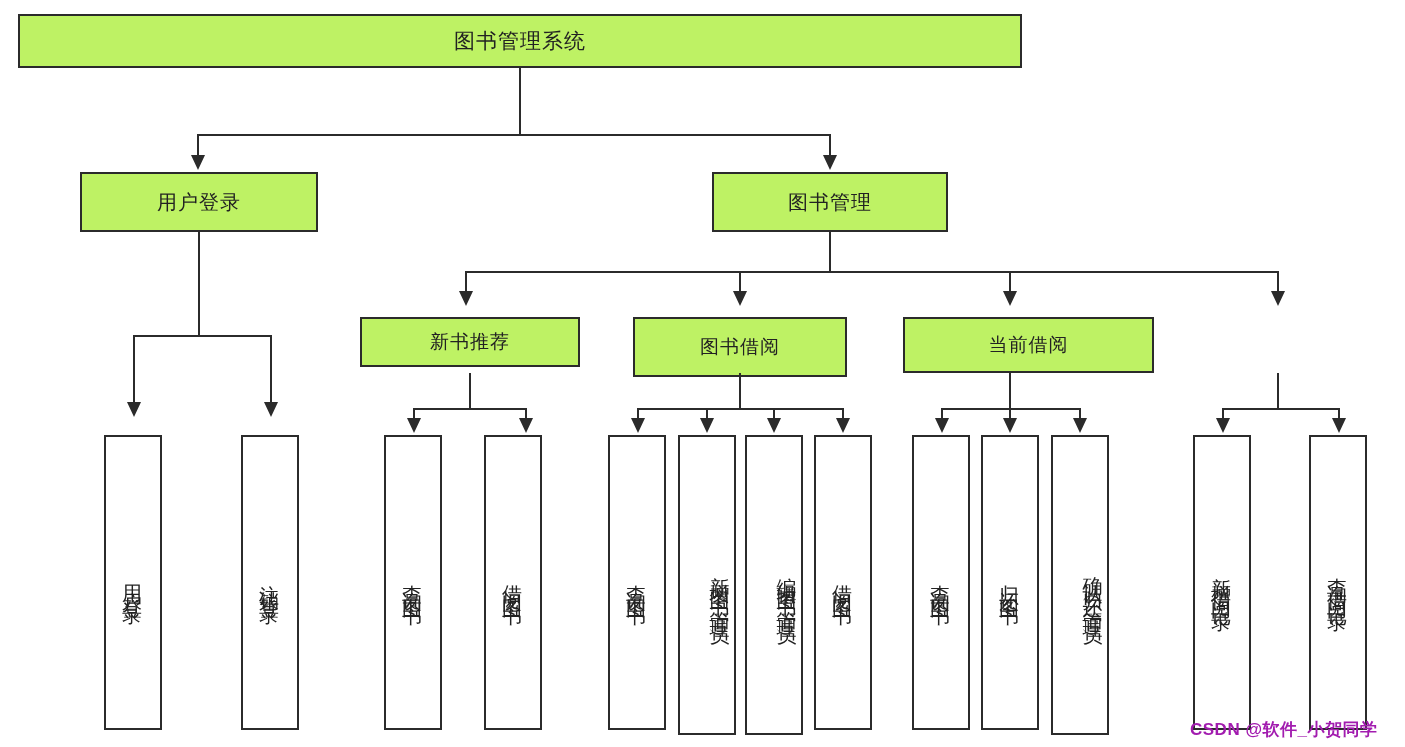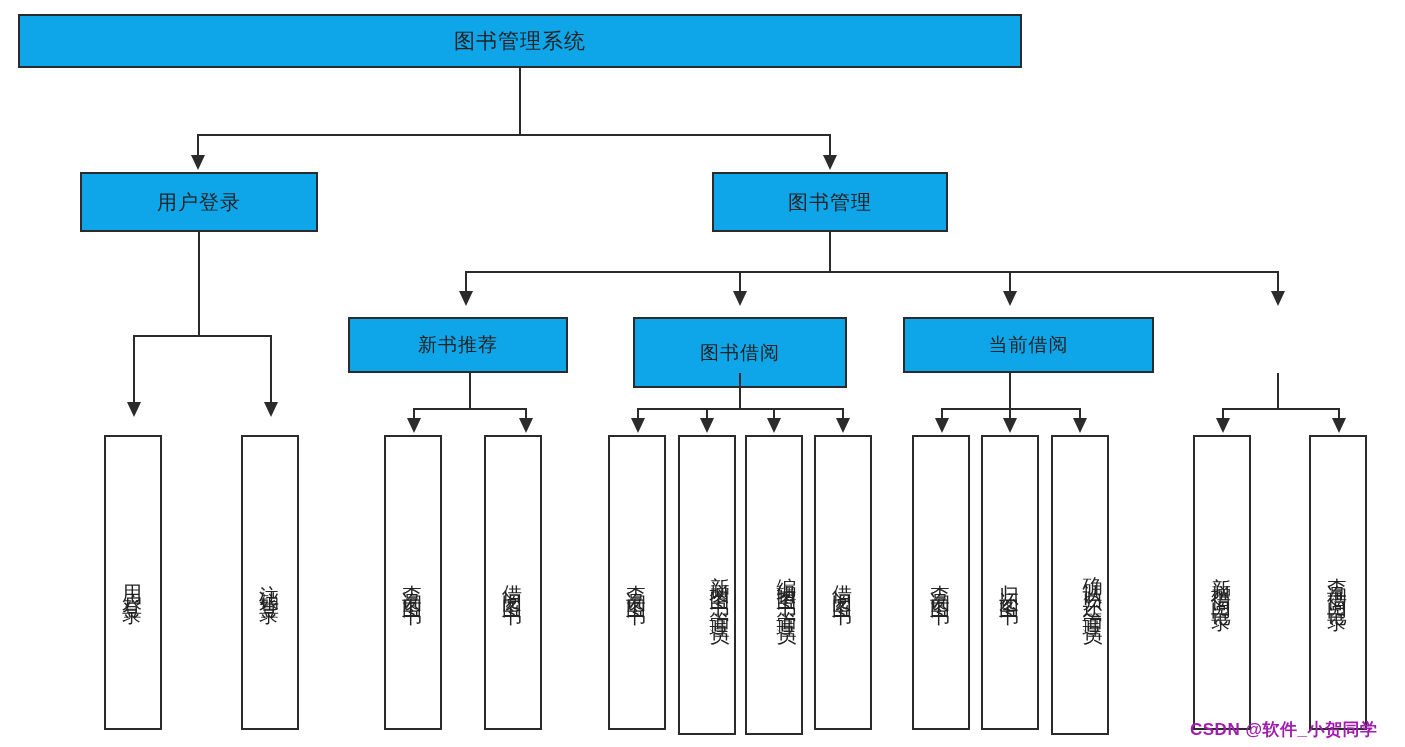--- a/index.html
+++ b/index.html
@@ -8,21 +8,21 @@
     background:#ffffff;
     font-family:"Liberation Sans","DejaVu Sans",sans-serif;
     overflow:hidden;
   }
   #stage{position:relative;width:1405px;height:747px;}
 
   
   .node{
     position:absolute;
     box-sizing:border-box;
-    background:#0ea5e9;
+    background:#bef264;
     border:2px solid #2b2b2b;
     display:flex;
     align-items:center;
     justify-content:center;
     color:#222222;
     letter-spacing:1px;
   }
   .node.root{font-size:21px;}
   .node.lvl1{font-size:20px;}
   .node.lvl2{font-size:19px;}
@@ -101,24 +101,24 @@
   <div class="hline" style="left:465px;top:271px;width:814px;"></div>
   <div class="vline" style="left:465px;top:271px;height:22px;"></div>
   <div class="arrow" style="left:459px;top:291px;"></div>
   <div class="vline" style="left:739px;top:271px;height:22px;"></div>
   <div class="arrow" style="left:733px;top:291px;"></div>
   <div class="vline" style="left:1009px;top:271px;height:22px;"></div>
   <div class="arrow" style="left:1003px;top:291px;"></div>
   <div class="vline" style="left:1277px;top:271px;height:22px;"></div>
   <div class="arrow" style="left:1271px;top:291px;"></div>
 
-  <div class="node lvl2" style="left:348px;top:317px;width:220px;height:56px;justify-content:center;">
+  <div class="node lvl2" style="left:360px;top:317px;width:220px;height:50px;justify-content:center;">
     <span>新书推荐</span>
   </div>
-  <div class="node lvl2" style="left:633px;top:317px;width:214px;height:71px;text-align:right;">
+  <div class="node lvl2" style="left:633px;top:317px;width:214px;height:60px;text-align:right;">
     <span>图书借阅</span>
   </div>
   <div class="node lvl2" style="left:903px;top:317px;width:251px;height:56px;">
     <span>当前借阅</span>
   </div>
 
   <div class="vline" style="left:469px;top:373px;height:36px;"></div>
   <div class="hline" style="left:413px;top:408px;width:113px;"></div>
   <div class="vline" style="left:413px;top:408px;height:12px;"></div>
   <div class="arrow" style="left:407px;top:418px;"></div>

